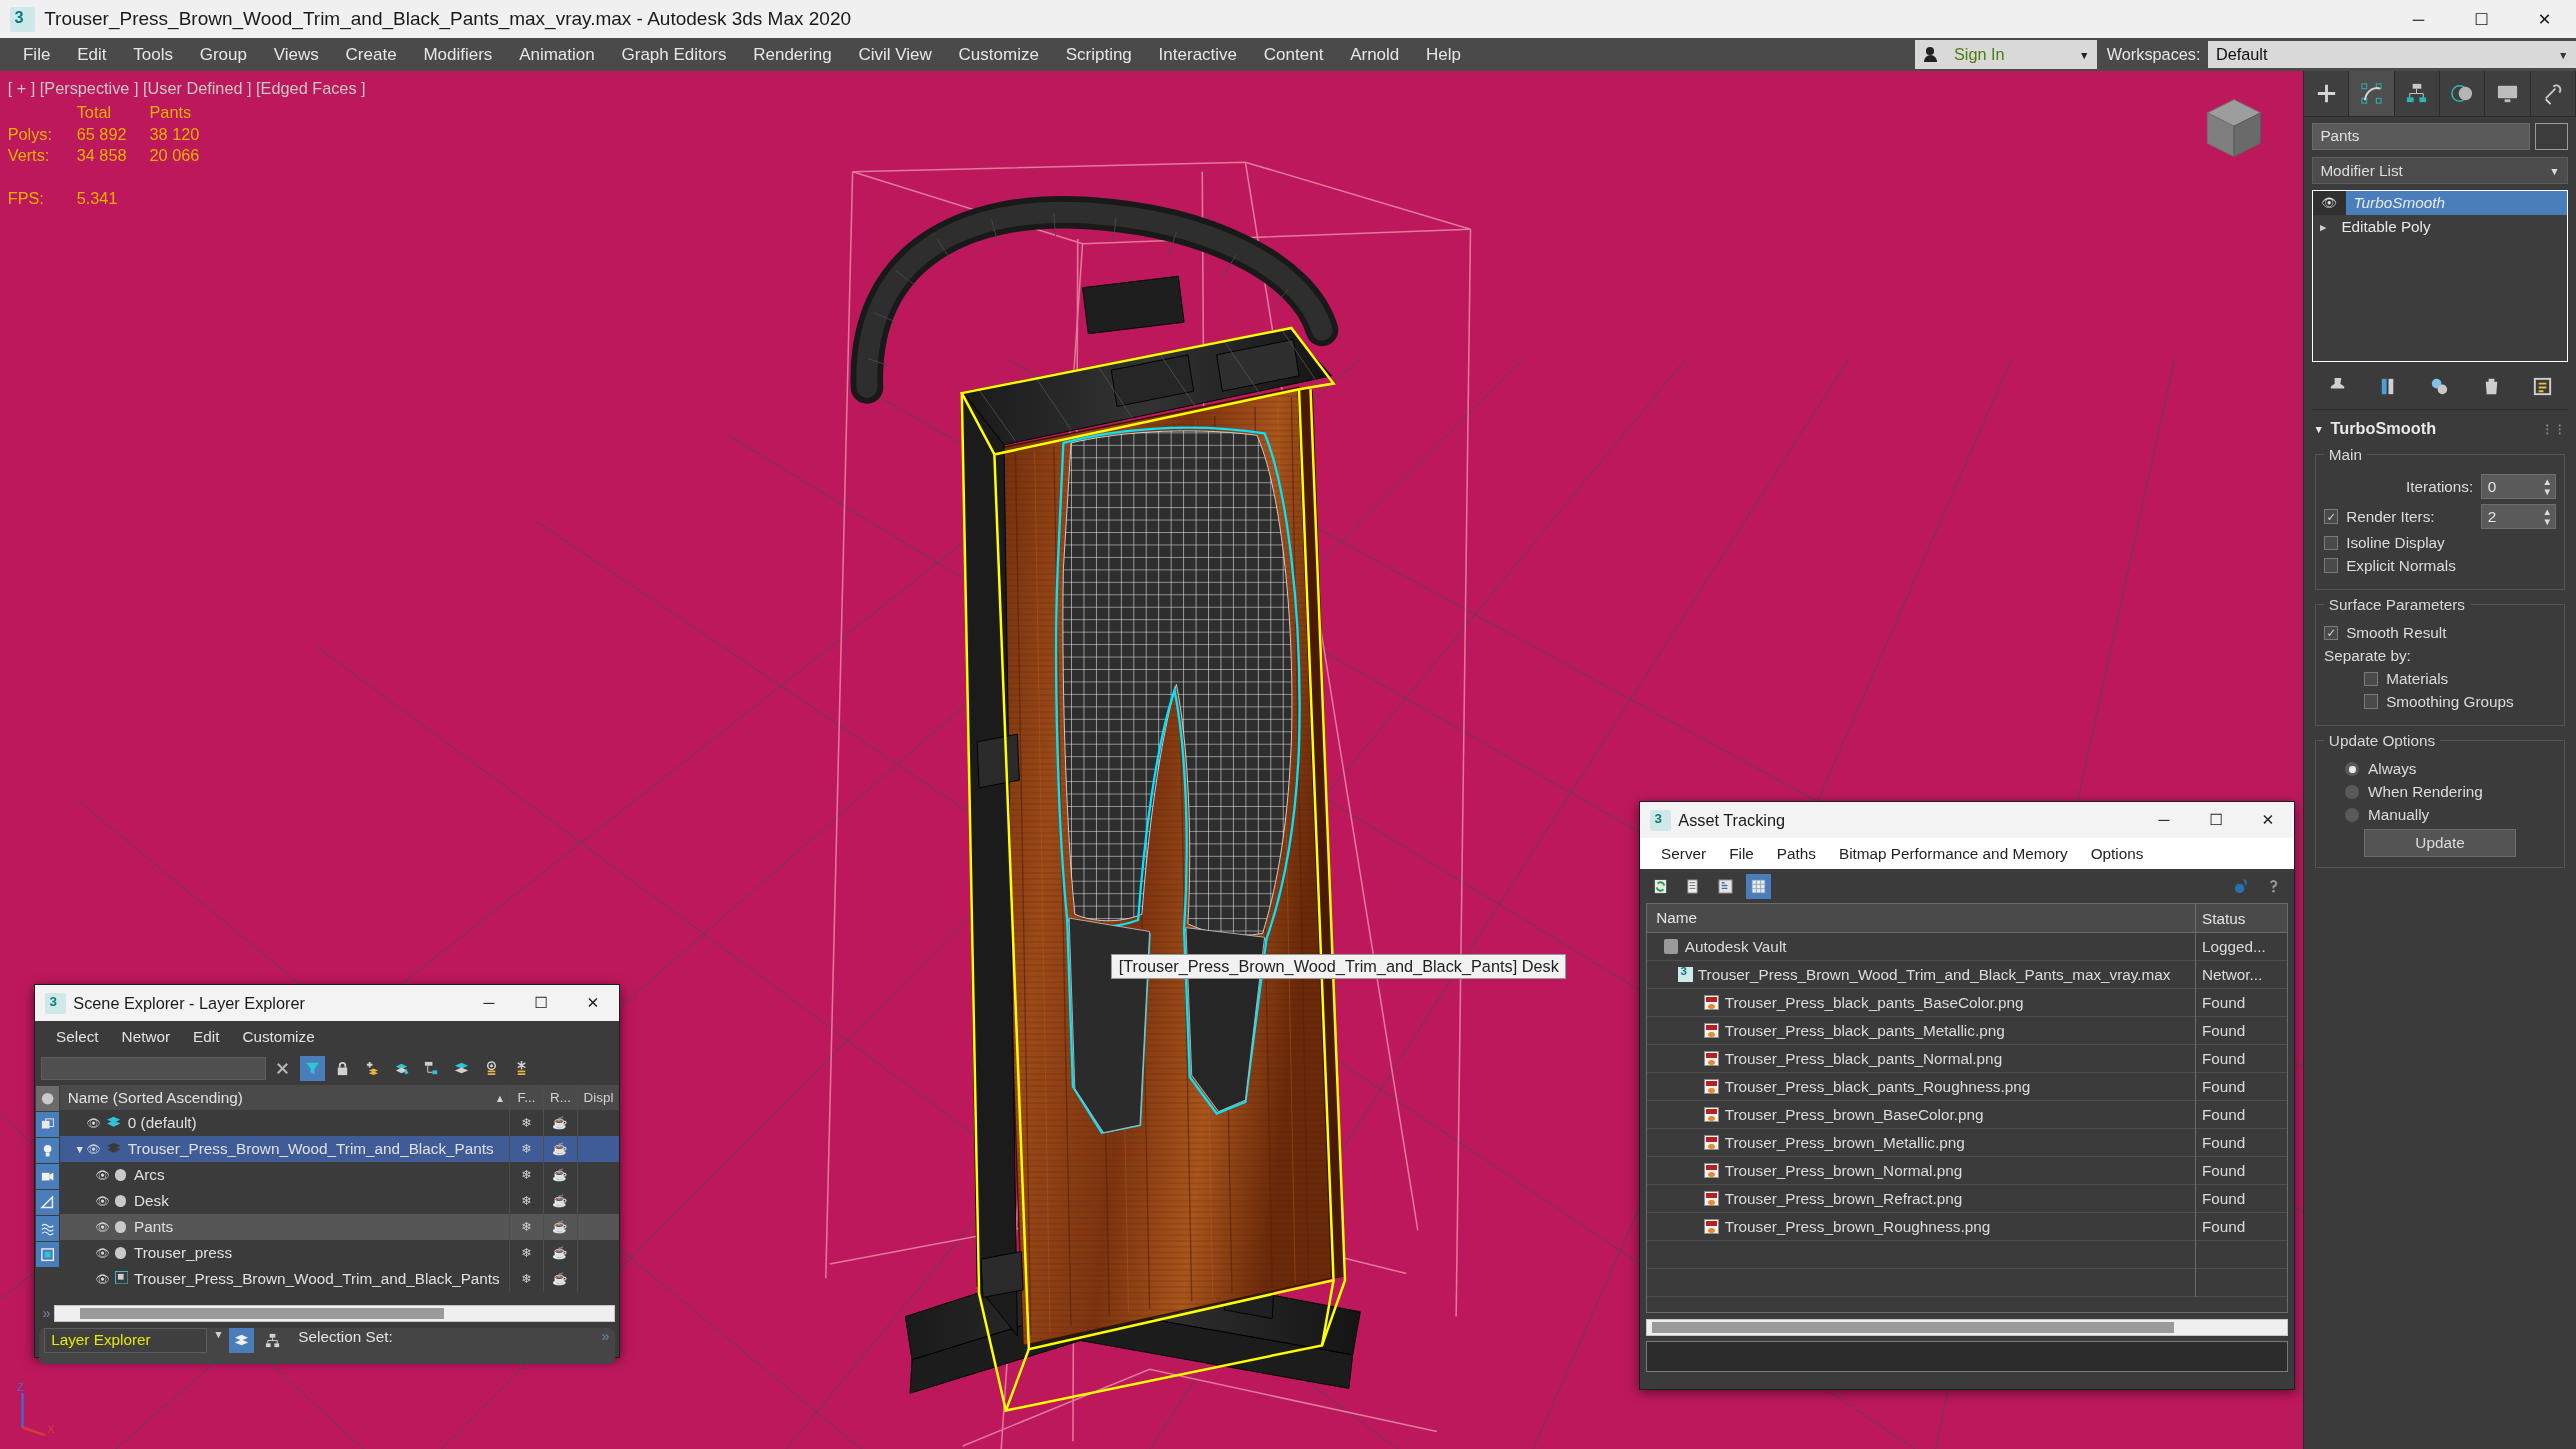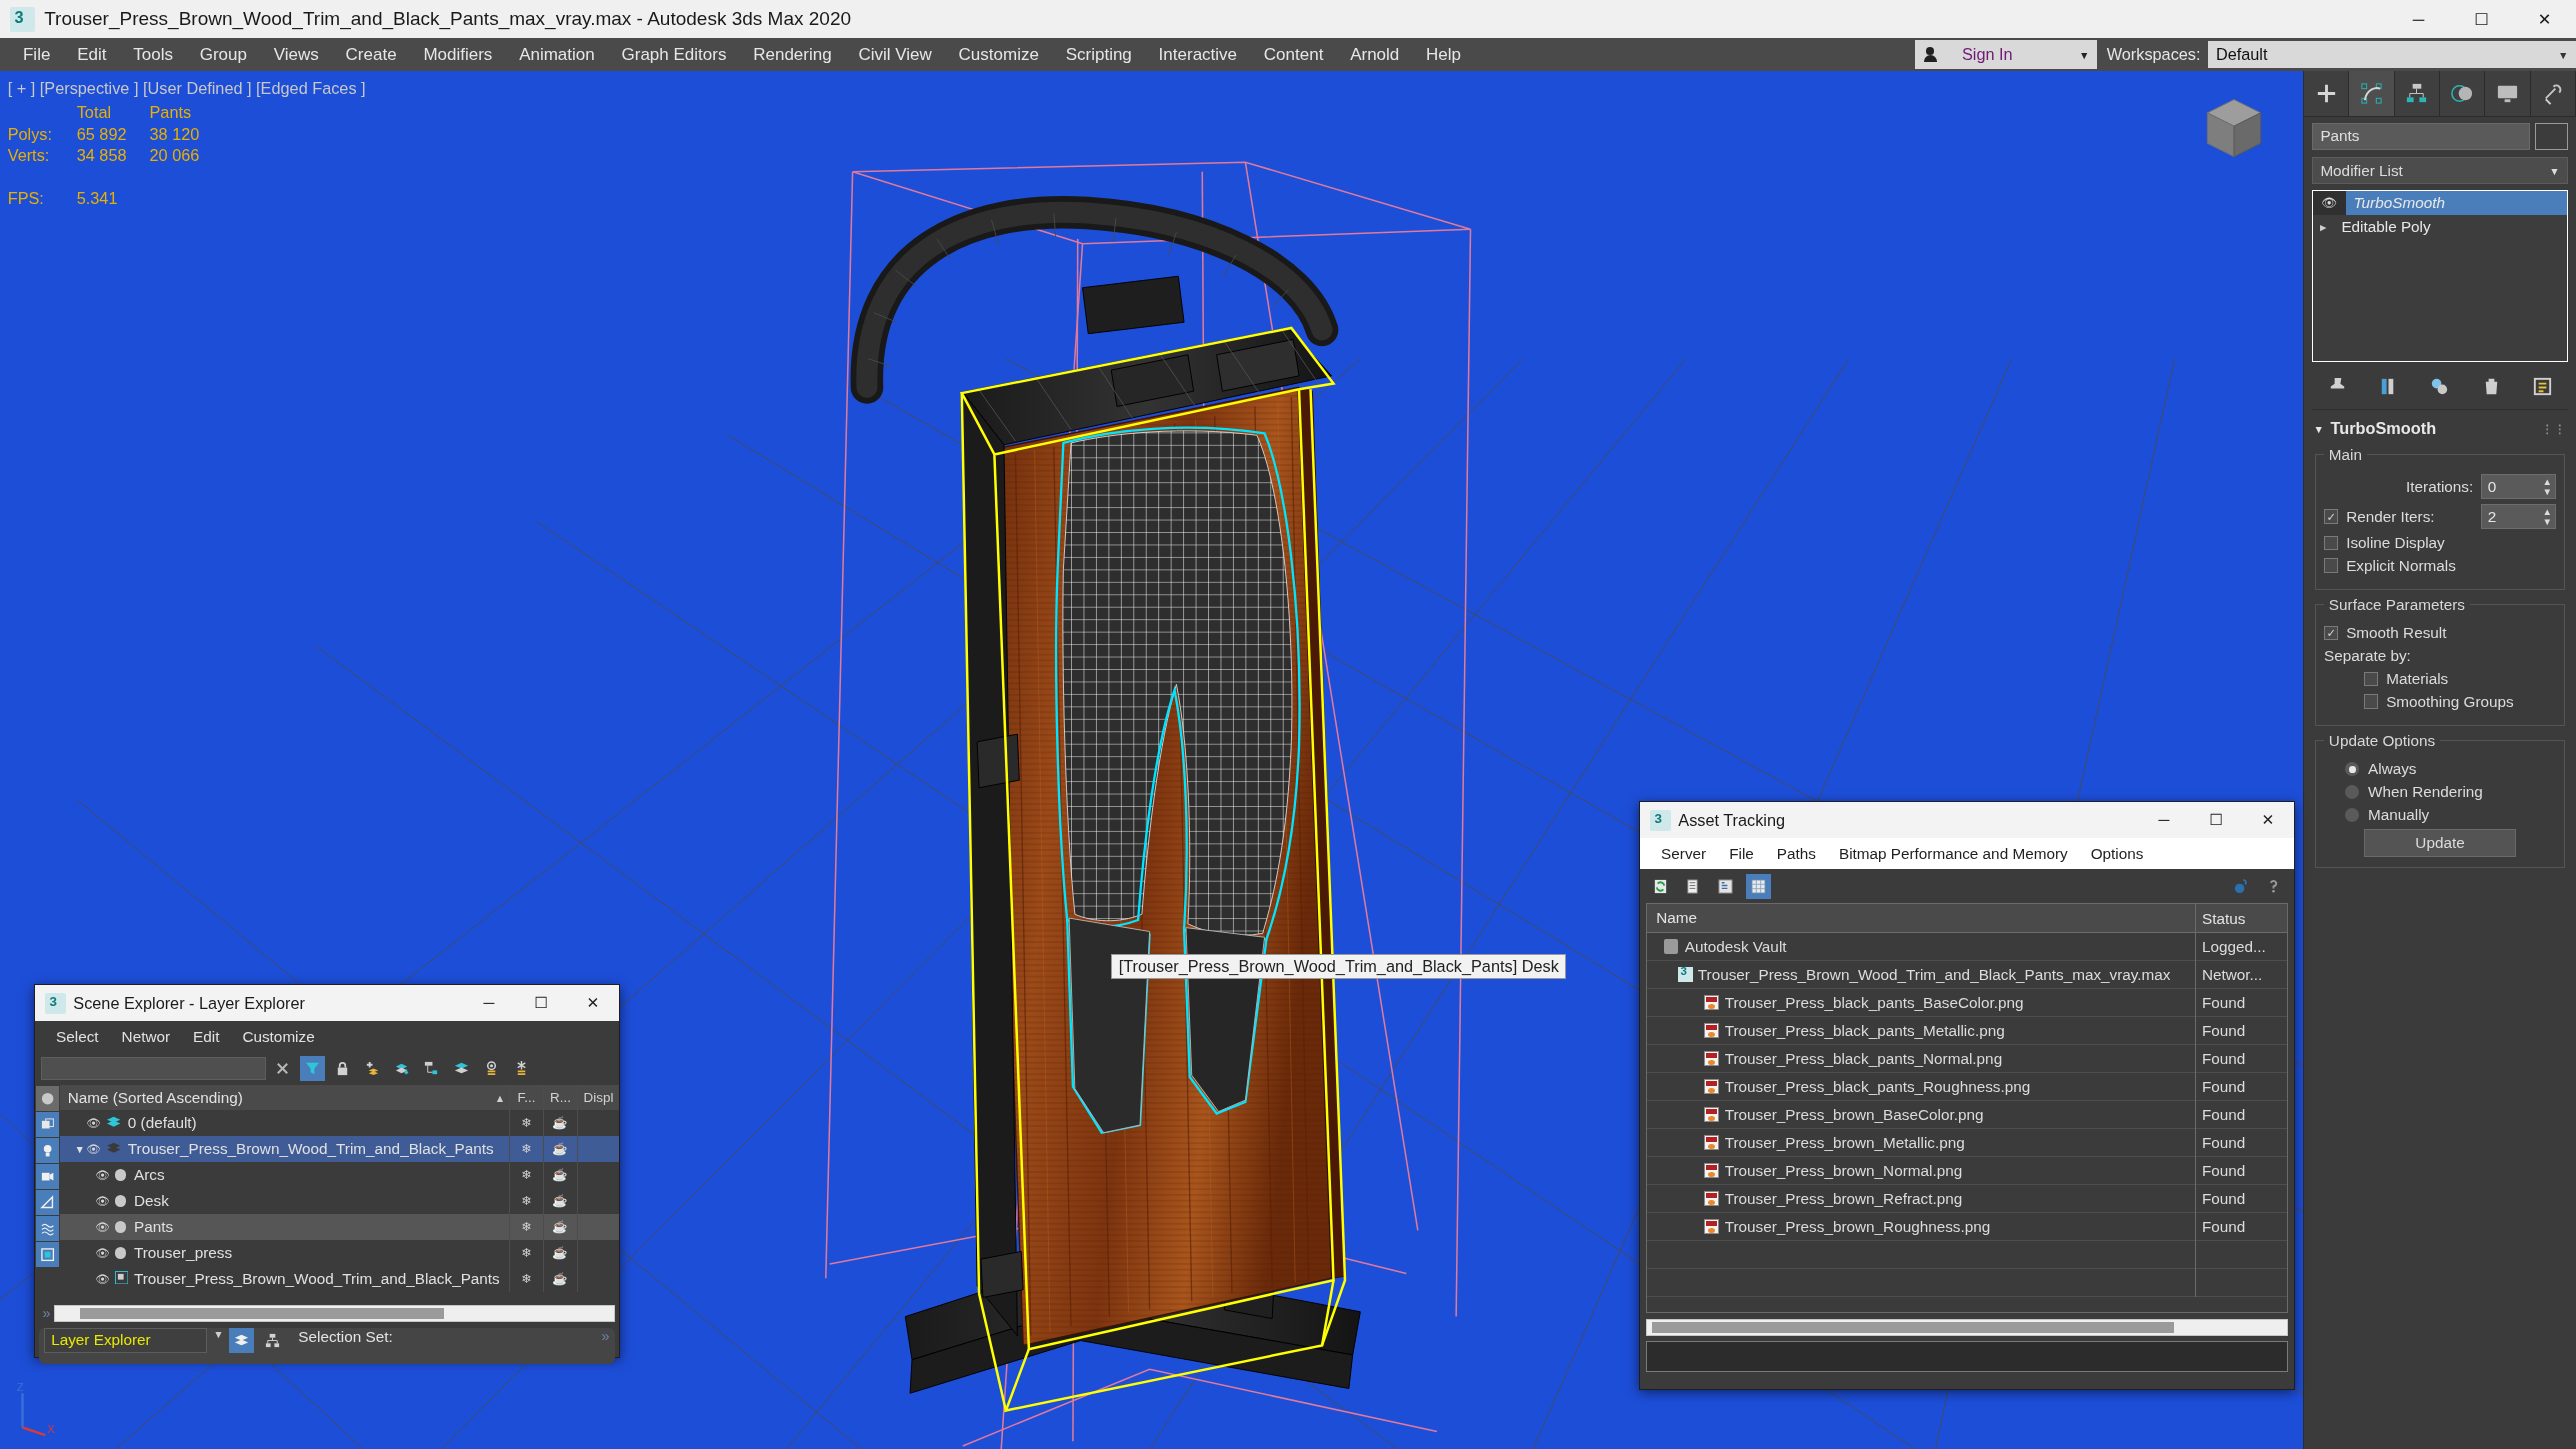--- a/index.html
+++ b/index.html
@@ -18,38 +18,38 @@
   .tb-ctrls { margin-left:auto; display:flex; height:38px; }
   .tb-btn { width:63px; height:38px; display:flex; align-items:center; justify-content:center;
     font-size:16.3px; color:#202020; }
 
   
   .menubar { position:absolute; left:0; top:38px; width:2576px; height:33px;
     background:#4a4a4a; display:flex; align-items:center; padding-left:9.6px; }
   .menuitem { font-size:17px; color:#e6e6e6; padding:3.8px 13.4px; white-space:nowrap; }
   .signin { position:absolute; right:479px; top:40px; width:182px; height:29px;
     background:#d9d9d9; display:flex; align-items:center; padding:0 7.7px; }
-  .signin .lbl { font-size:16.3px; color:#701a75; margin-left:24px; }
+  .signin .lbl { font-size:16.3px; color:#4d7c0f; margin-left:16px; }
   .signin .cv { margin-left:auto; font-size:10.5px; color:#222; }
   .person { width:15.3px; height:15.3px; position:relative; }
   .person::before { content:""; position:absolute; left:3.8px; top:0; width:7.7px; height:7.7px;
     border-radius:50%; background:#222; }
   .person::after { content:""; position:absolute; left:1px; top:8.6px; width:13.4px; height:6.7px;
     border-radius:6.7px 6.7px 0 0; background:#222; }
   .wsbar { position:absolute; right:0; top:40px; width:475px; height:29px; display:flex;
     align-items:center; }
   .wsbar .wslabel { font-size:16.3px; color:#e6e6e6; margin-left:5.7px; }
   .wsdrop { margin-left:7.7px; width:374px; height:27px; background:#d9d9d9; display:flex;
     align-items:center; padding:0 7.7px; }
   .wsdrop .v { font-size:16.3px; color:#111; }
   .wsdrop .cv { margin-left:auto; font-size:10.5px; color:#333; }
 
   
   .viewport { position:absolute; left:0; top:71px; width:2303px; height:1379px;
-    background:#1d4ed8; overflow:hidden; }
+    background:#be185d; overflow:hidden; }
   .vp-label { position:absolute; left:7.7px; top:7.7px; font-size:16.3px; color:#c8c8c8; }
   .stats { position:absolute; left:7.7px; top:31px; font-size:16.3px; color:#e8b100;
     line-height:1.33; }
   .stats table { border-collapse:collapse; }
   .stats td { padding:0 23px 0 0; font-size:16.3px; color:#e8b100; white-space:nowrap; }
   .stats td.k { width:69px; }
   .tooltip { position:absolute; background:#f2f2f2; color:#222; font-size:16.3px;
     padding:1.9px 6.7px; white-space:nowrap; border:1px solid #999; }
   .viewcube { position:absolute; right:29px; top:19px; width:80px; height:80px; }
   .axis { position:absolute; left:13.4px; bottom:13.4px; width:57px; height:57px; }

